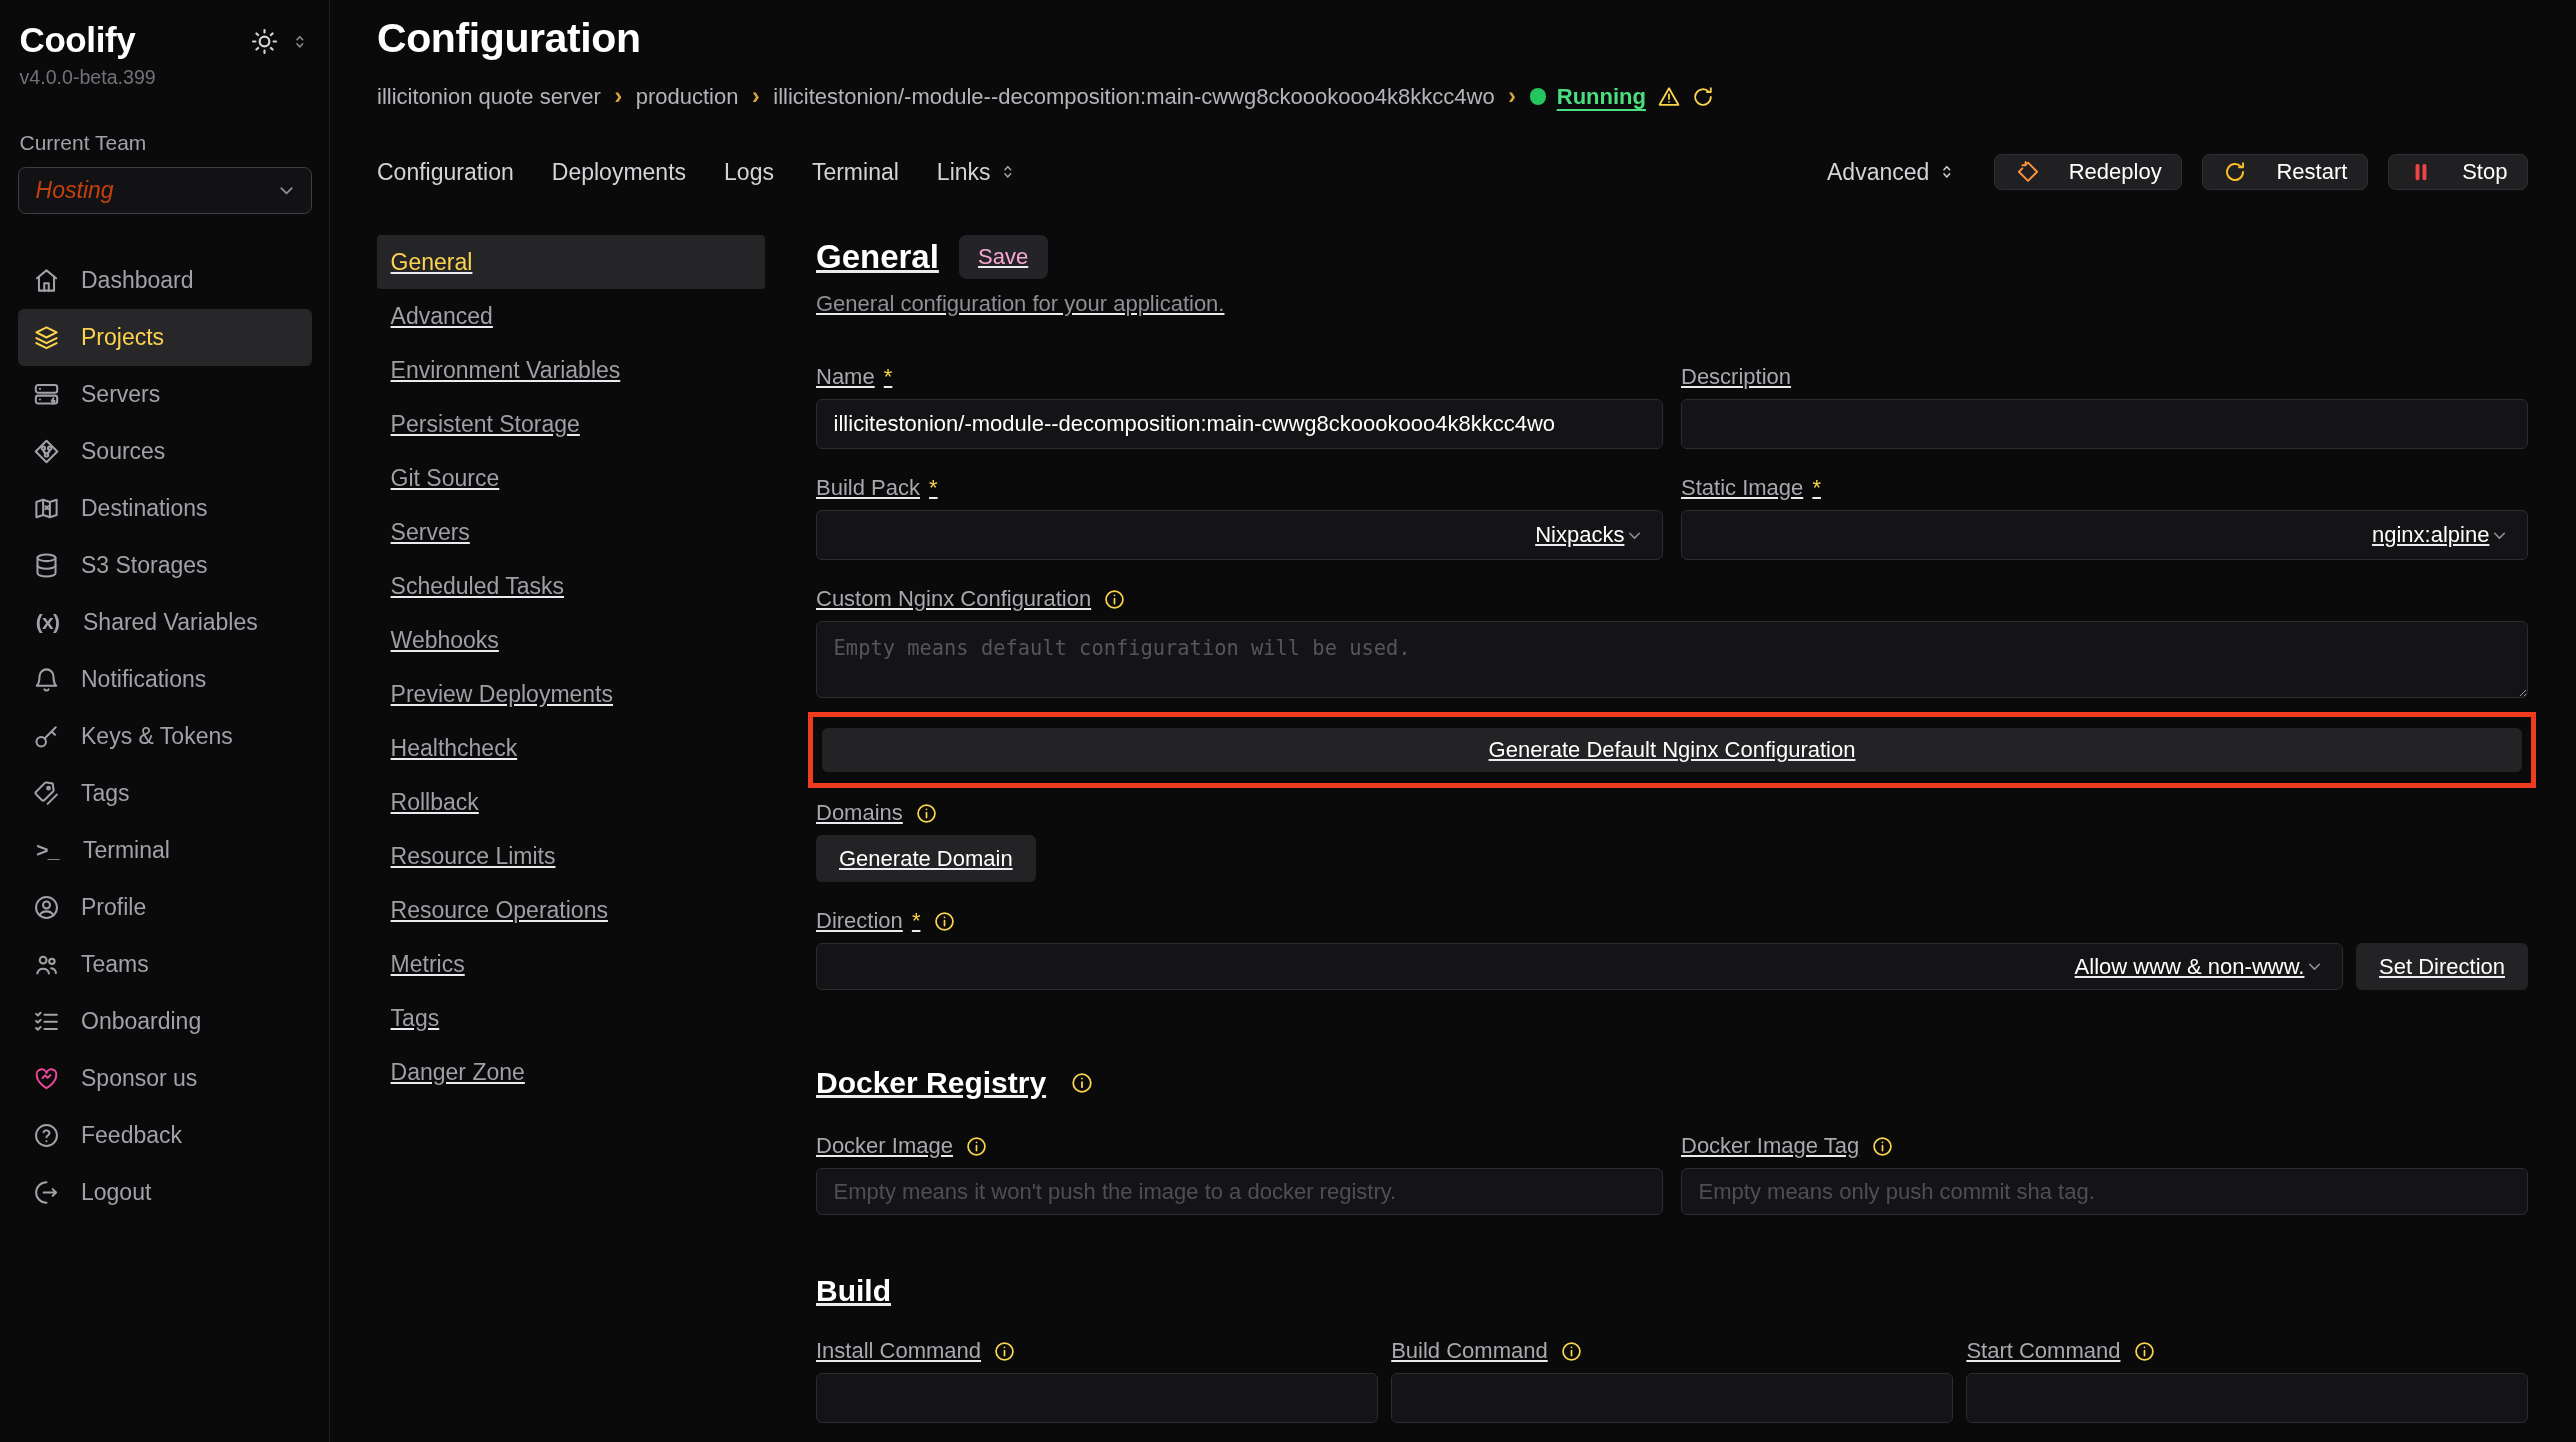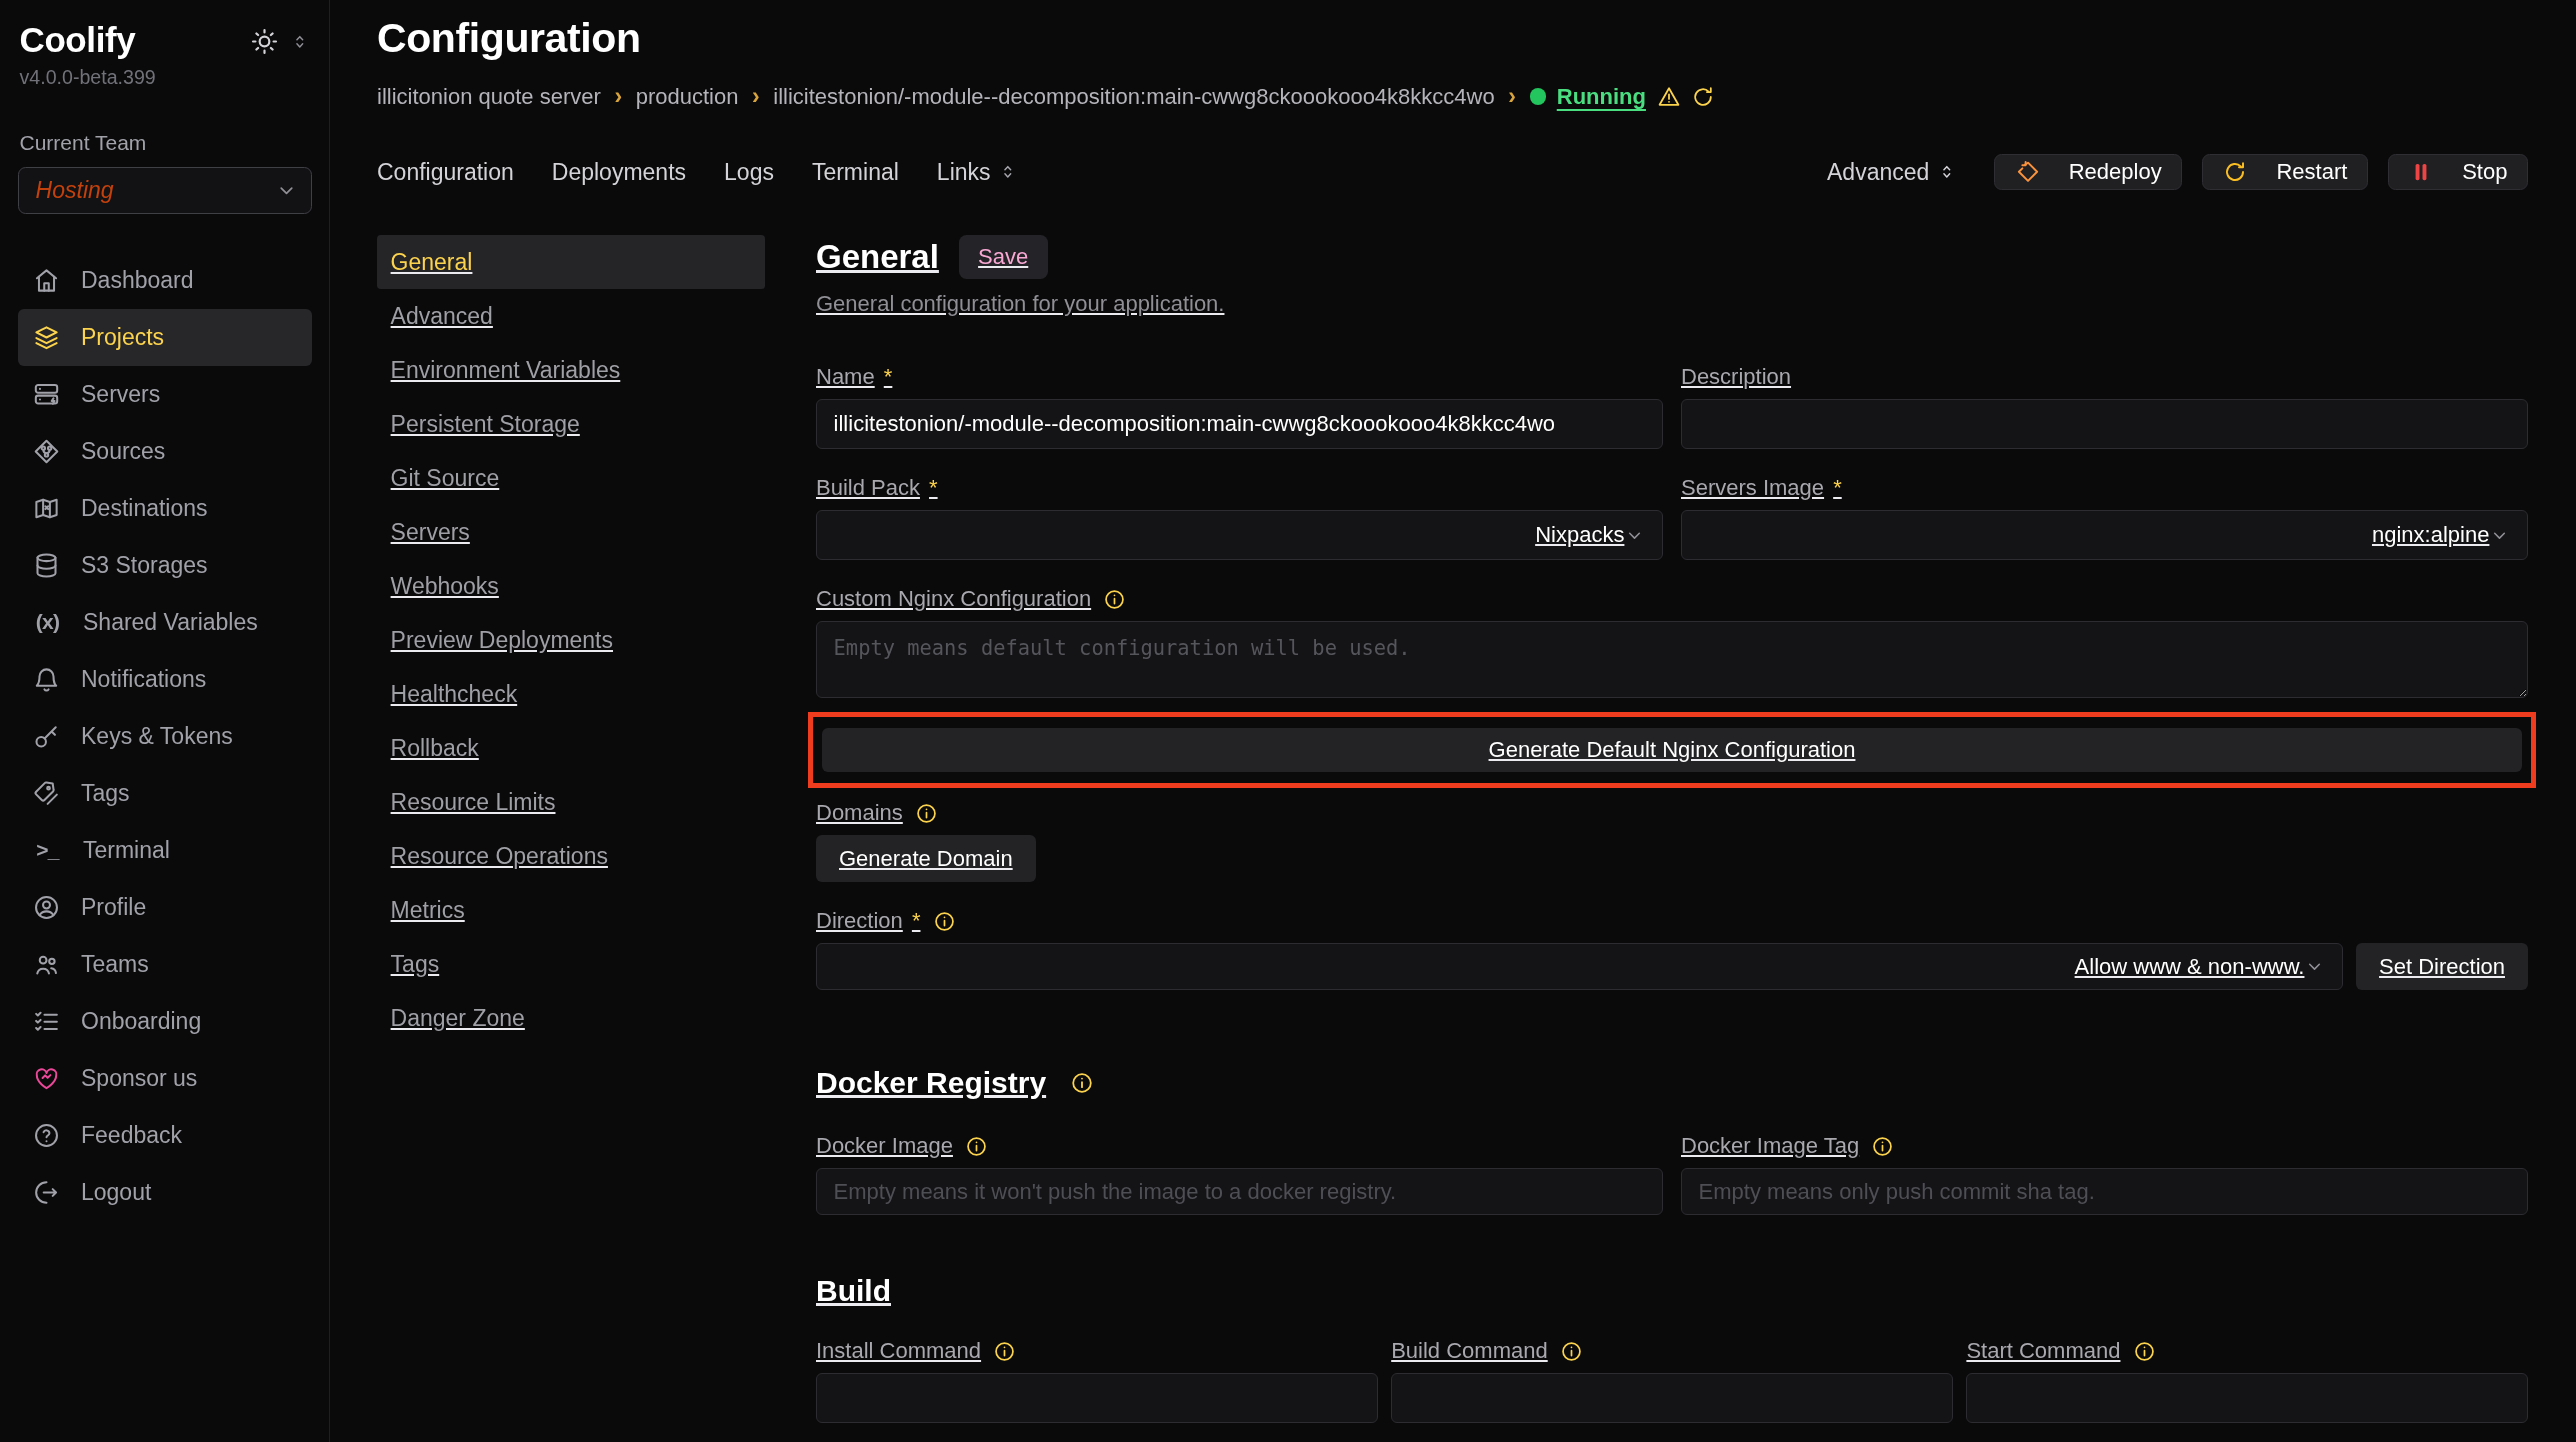--- a/index.html
+++ b/index.html
@@ -494,20 +494,23 @@
       <div class="subnav-item">
           <span>Persistent Storage</span>
         </div>
       <div class="subnav-item">
           <span>Git Source</span>
         </div>
       <div class="subnav-item">
           <span>Servers</span>
         </div>
       <div class="subnav-item">
+          <span>Scheduled Tasks</span>
+        </div>
+      <div class="subnav-item">
           <span>Webhooks</span>
         </div>
       <div class="subnav-item">
           <span>Preview Deployments</span>
         </div>
       <div class="subnav-item">
           <span>Healthcheck</span>
         </div>
       <div class="subnav-item">
           <span>Rollback</span>
@@ -562,21 +565,21 @@
             <span>Nixpacks</span>
             <span class="chev">
                 <svg class="ic" width="21" height="21" viewBox="0 0 24 24">
                   <use href="#sym-chevdown"></use>
                 </svg>
               </span>
           </div>
         </div>
         <div>
           <div class="label-row">
-            <span>Servers Image</span>
+            <span>Static Image</span>
             <span class="req">*</span>
           </div>
           <div class="selectbox">
             <span>nginx:alpine</span>
             <span class="chev">
                 <svg class="ic" width="21" height="21" viewBox="0 0 24 24">
                   <use href="#sym-chevdown"></use>
                 </svg>
               </span>
           </div>

